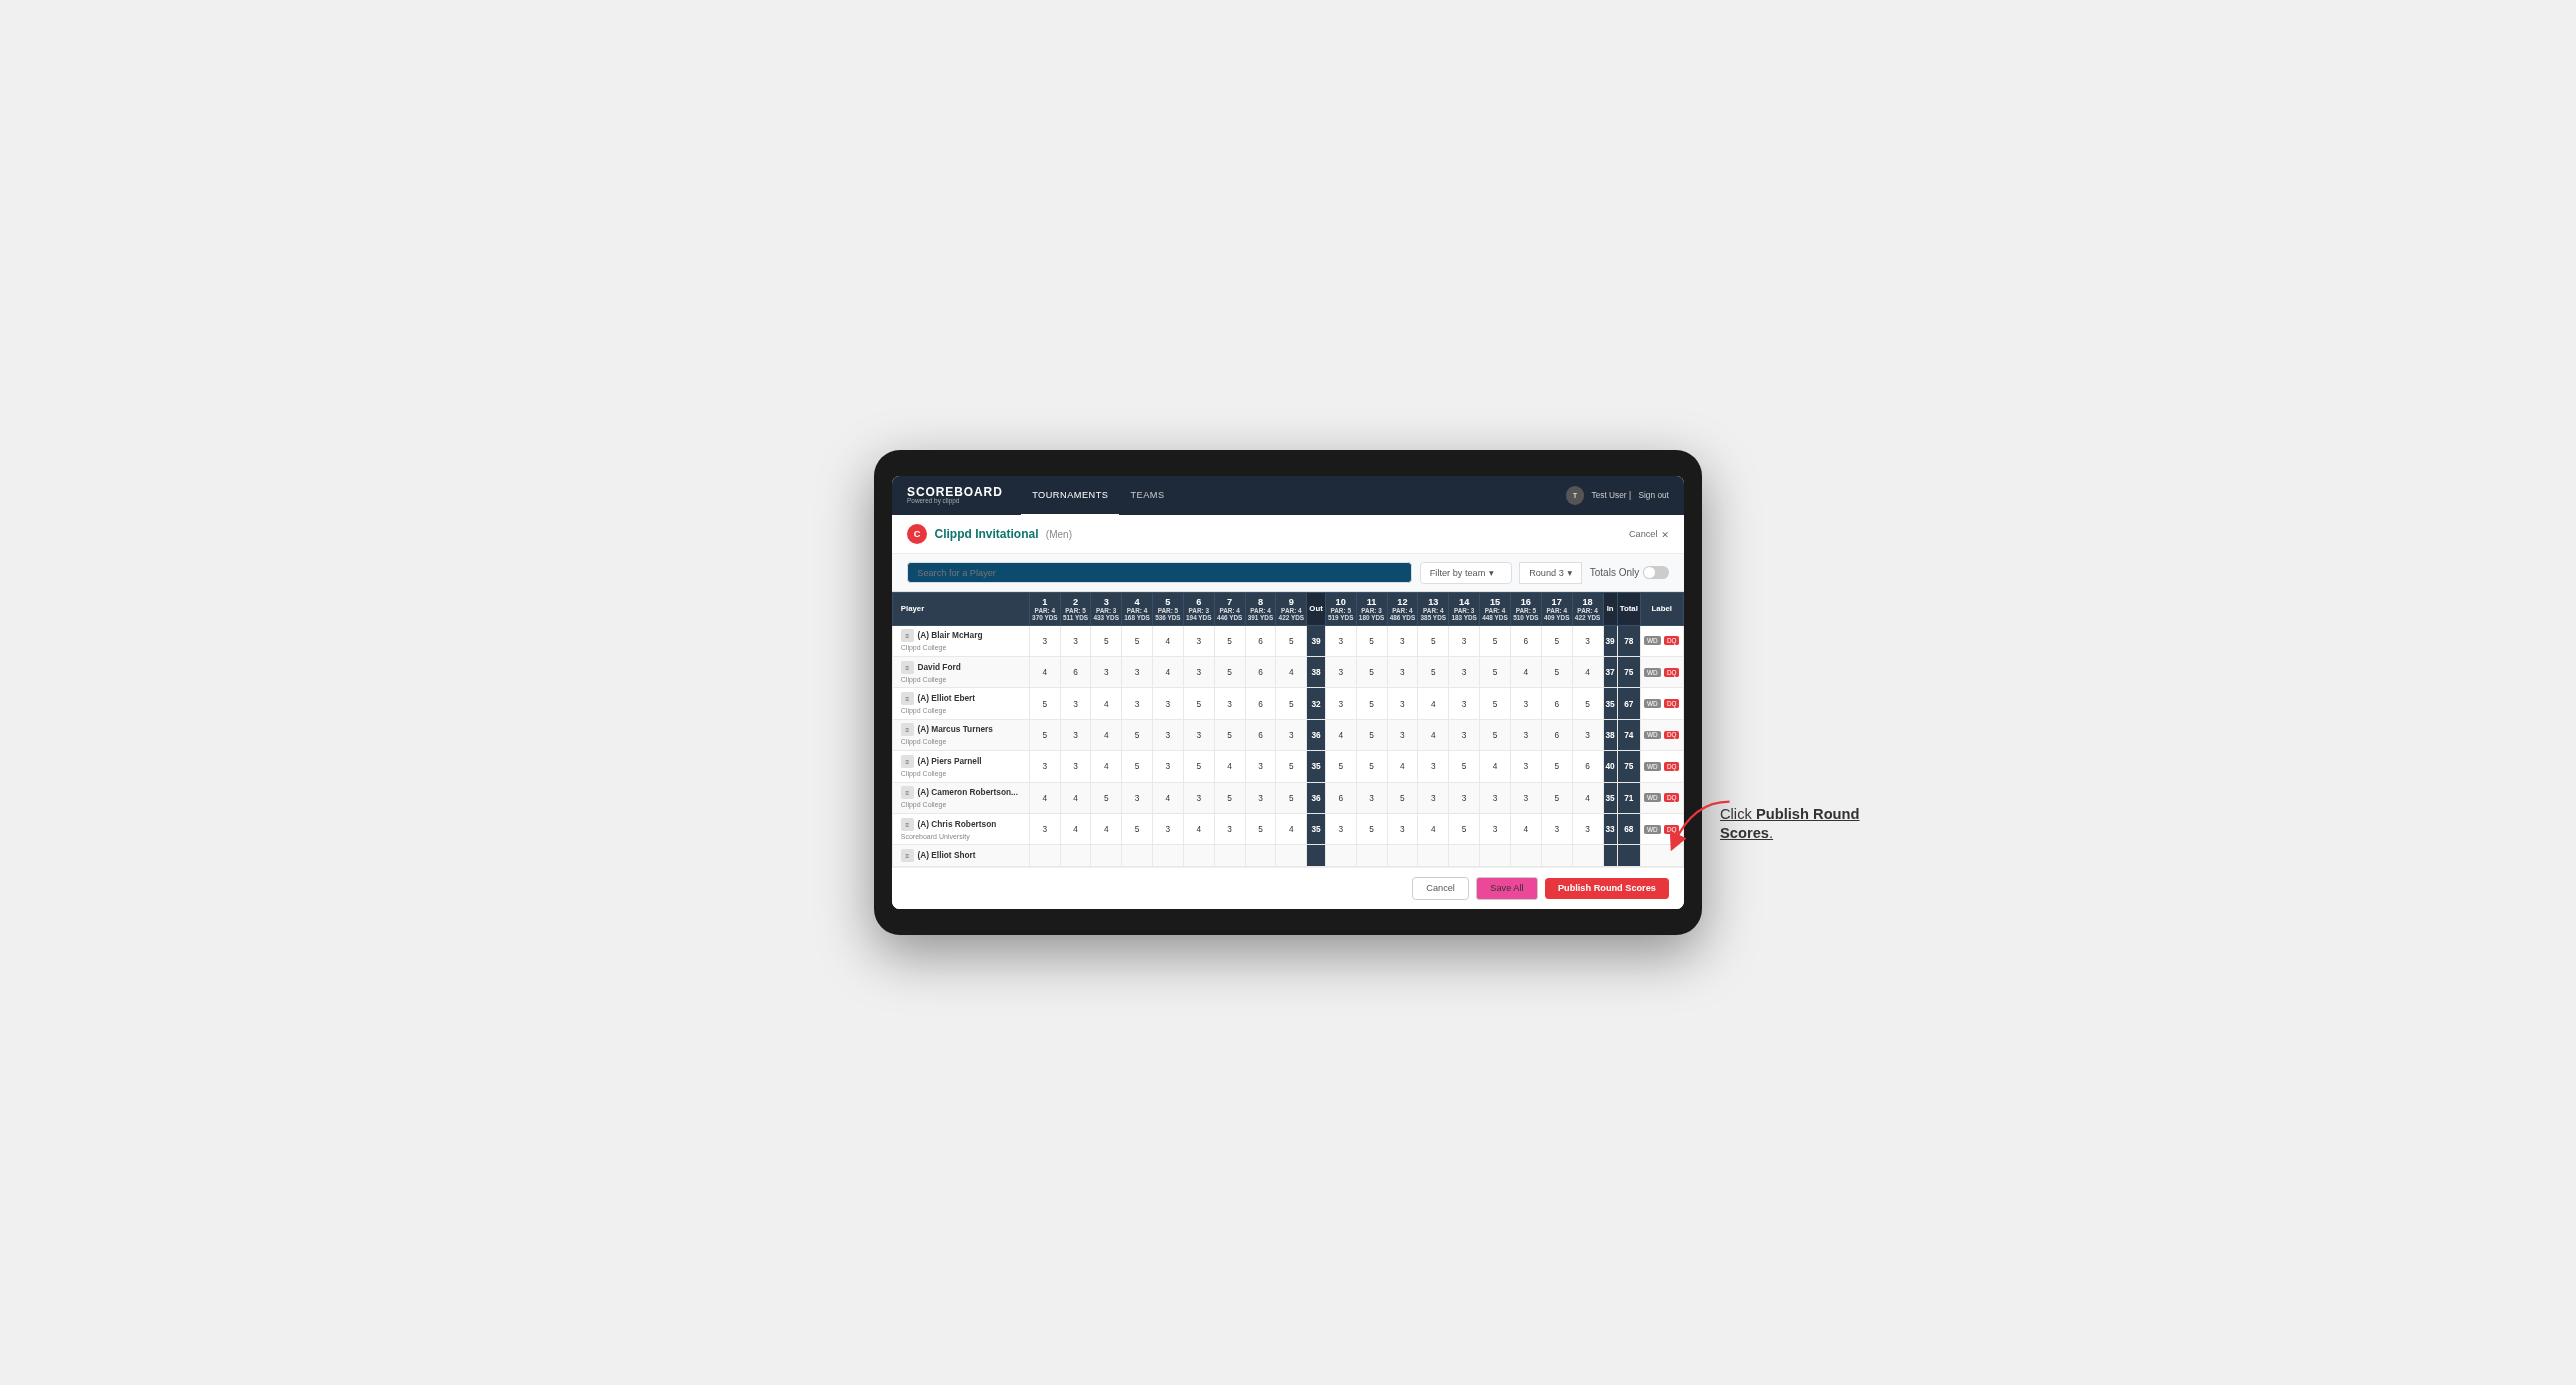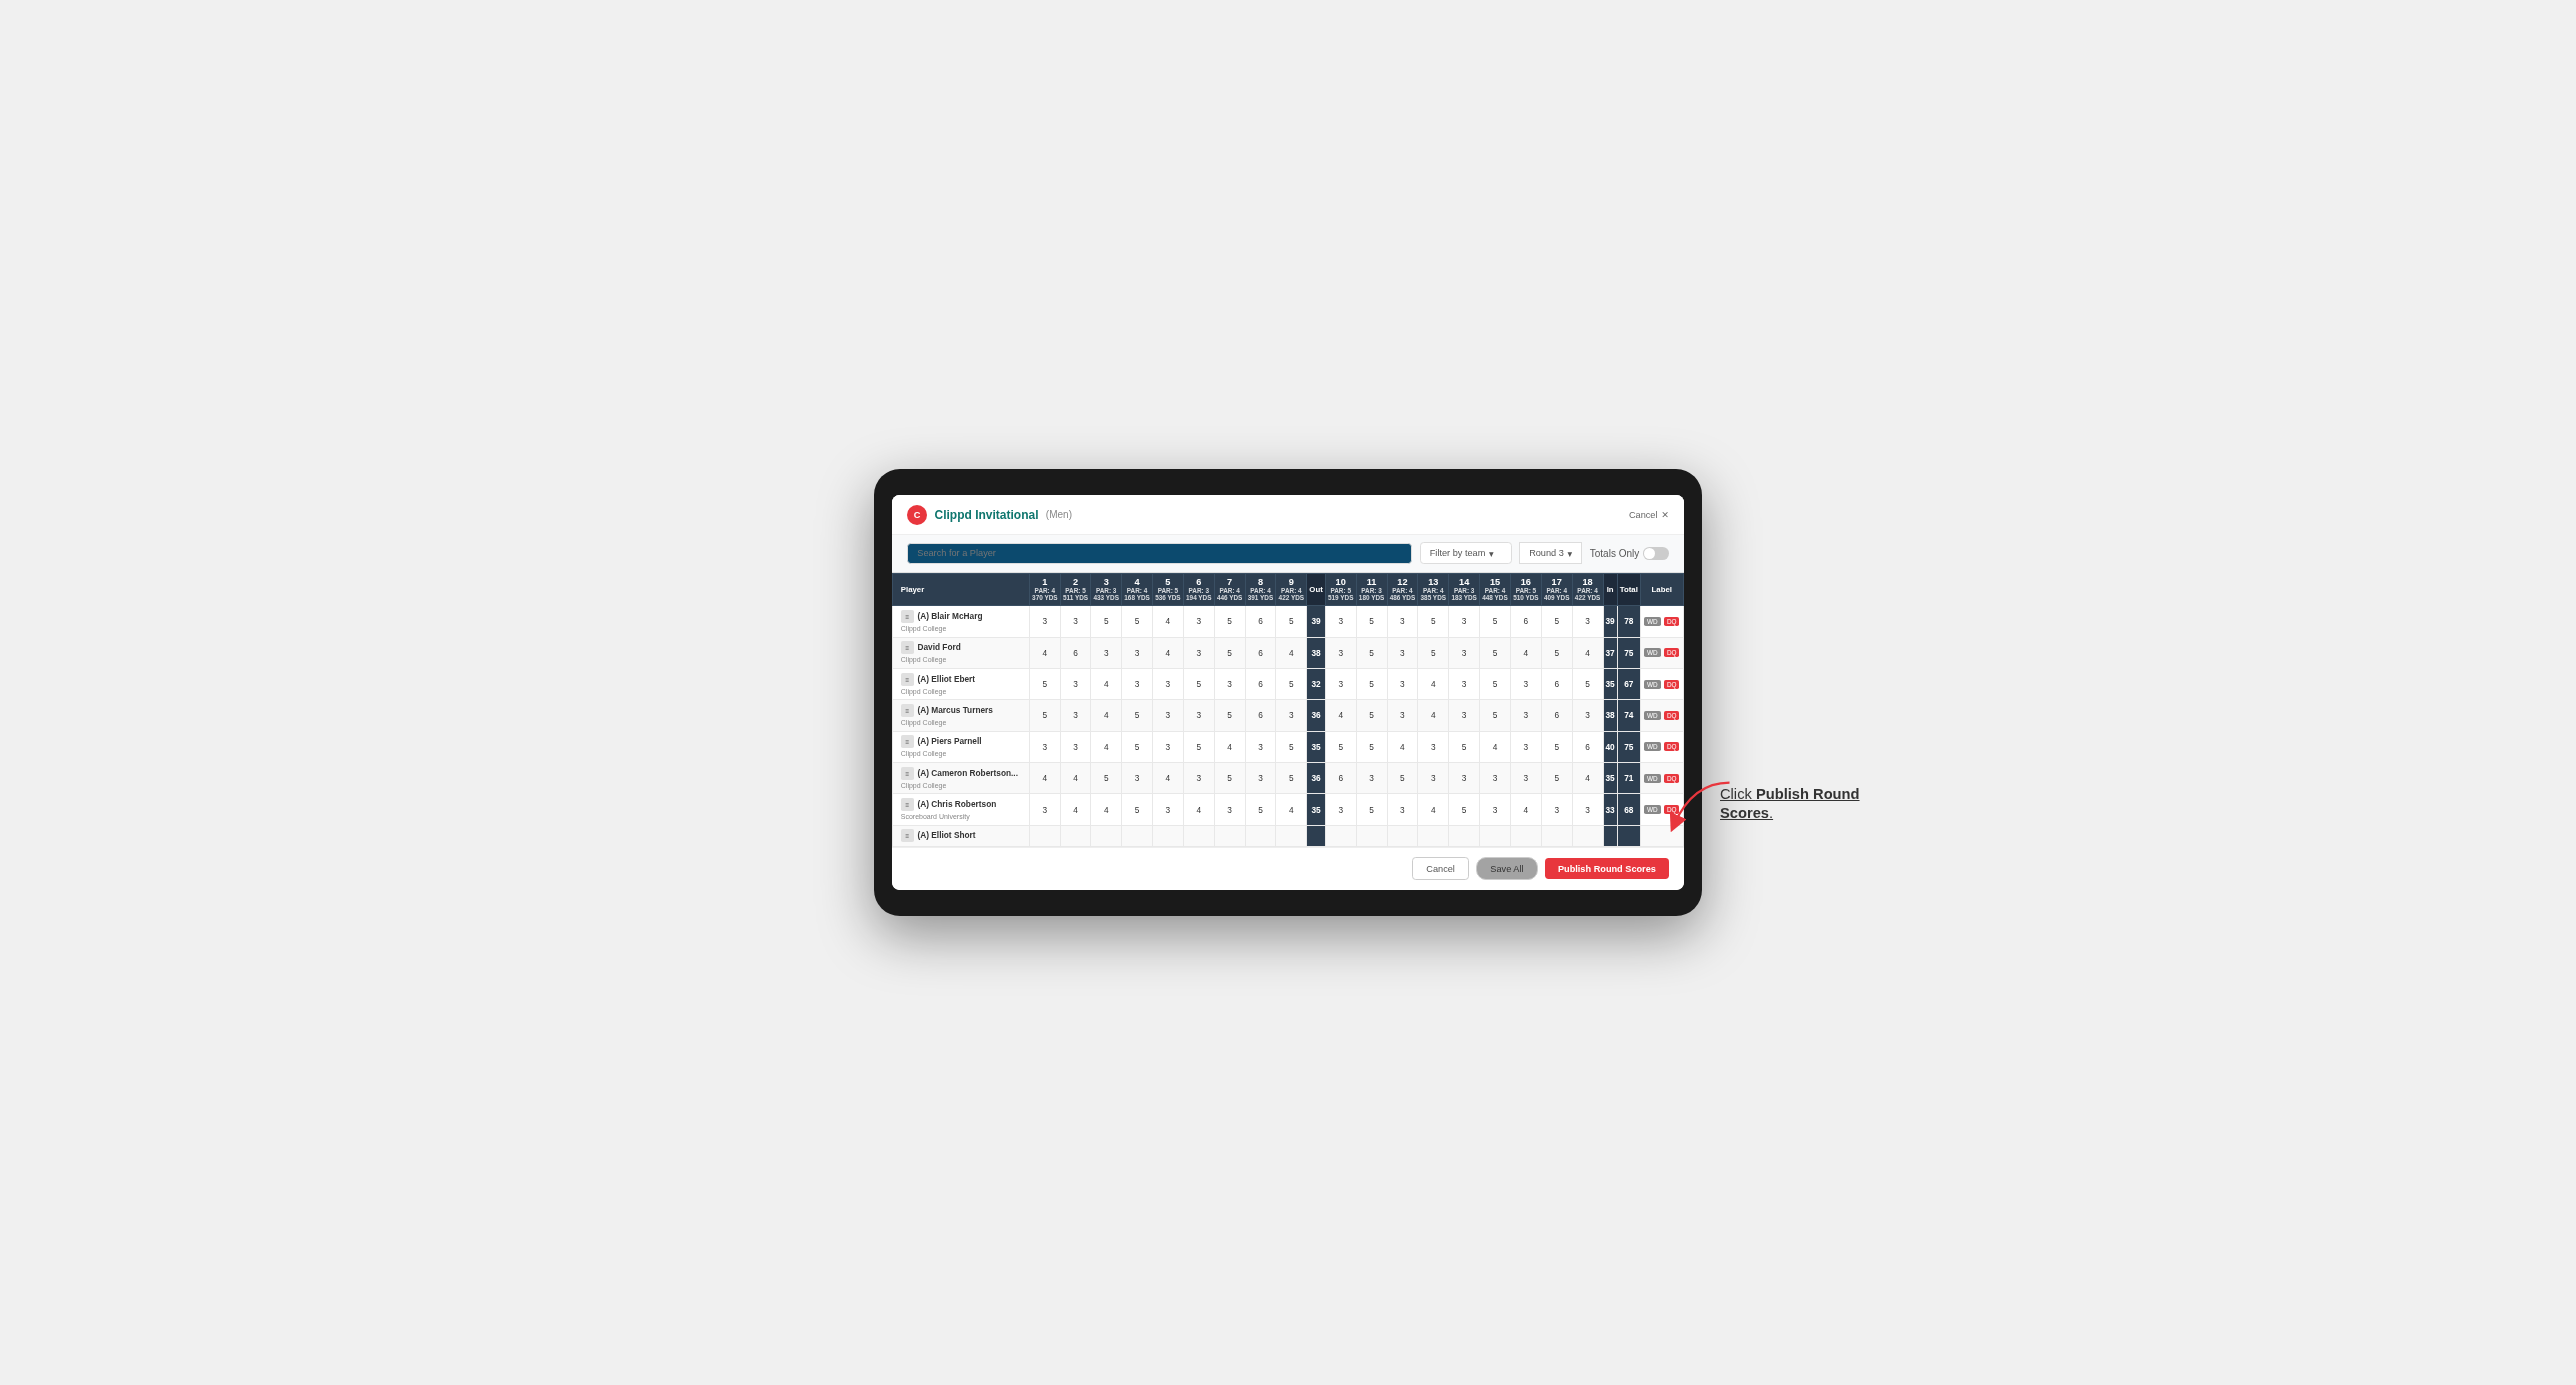--- a/index.html
+++ b/index.html
@@ -335,22 +335,22 @@
       border: 0.9px solid #ccc;
       background: #fff;
       border-radius: 3.7px;
       font-size: 9.2px;
       color: #555;
       cursor: pointer;
     }
     .btn-save {
       padding: 5.5px 13px;
       border: 0.9px solid #ccc;
-      background: #a3a3a3;
-      border-radius: 10px;
+      background: #ec4899;
+      border-radius: 3px;
       font-size: 9.2px;
       color: #333;
       cursor: pointer;
     }
     .btn-publish {
       padding: 5.5px 13px;
       border: none;
       background: #e8363d;
       border-radius: 3.7px;
       font-size: 9.2px;
@@ -383,20 +383,37 @@
       background: #1e2a3a;
     }
   </style>
 </head>
 <body>
 
 <div class="scene">
   <div class="tablet-frame">
     <div class="tablet-screen">
 
+      <div class="top-nav">
+        <div class="top-nav-left">
+          <div class="scoreboard-logo">
+            <span class="logo-main">SCOREBOARD</span>
+            <span class="logo-sub">Powered by clippd</span>
+          </div>
+          <div class="top-nav-links">
+            <div class="top-nav-link active">TOURNAMENTS</div>
+            <div class="top-nav-link">TEAMS</div>
+          </div>
+        </div>
+        <div class="top-nav-right">
+          <div class="user-avatar">T</div>
+          <span>Test User |</span>
+          <span style="cursor:pointer;color:#ccc;">Sign out</span>
+        </div>
+      </div>
 
       <div class="tournament-header">
         <div class="tournament-title">
           <div class="t-icon">C</div>
           <span class="t-name">Clippd Invitational</span>
           <span class="t-gender">(Men)</span>
         </div>
         <div class="cancel-btn">
           <span>Cancel</span>
           <span>✕</span>

